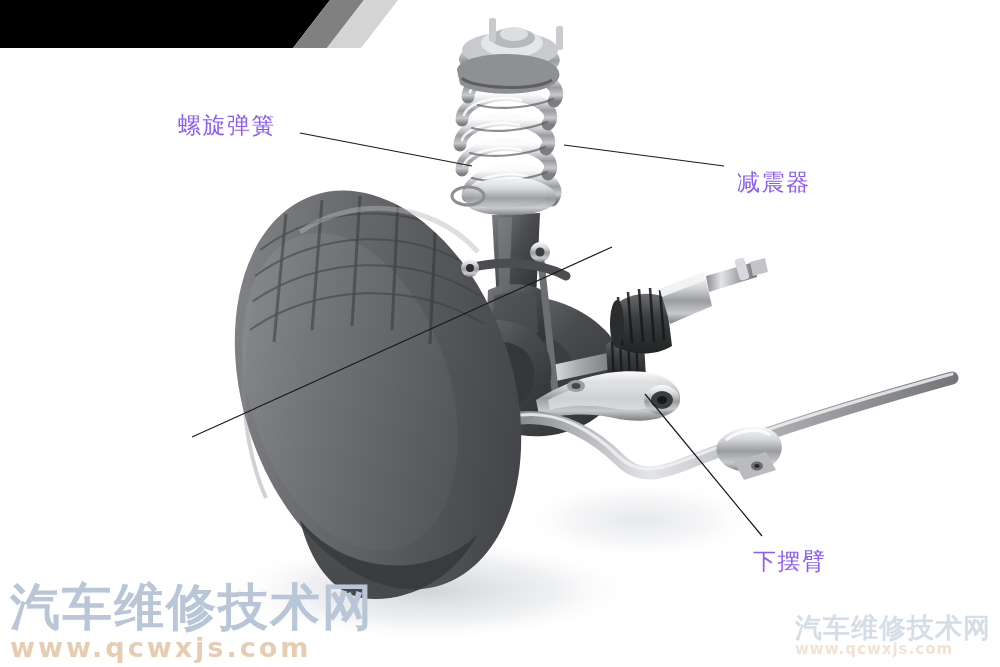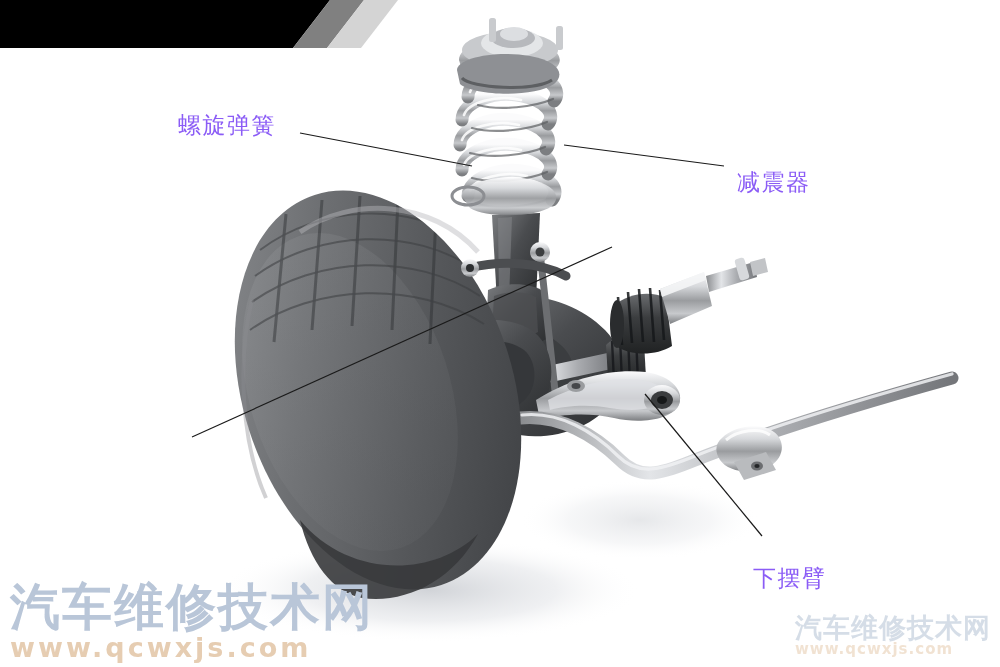--- a/index.html
+++ b/index.html
@@ -42,21 +42,21 @@
     position: absolute;
     font-size: 23px;
     color: #8b5cf6;
     letter-spacing: 1.5px;
     white-space: nowrap;
     font-family: "DejaVu Sans", "Liberation Sans", sans-serif;
   }
   #label-coil-spring  { left: 178px; top: 110px; }
   #label-shock        { left: 737px; top: 152px; margin-top: 15px; }
   #label-swing-bearing{ left: 76px;  top: 431px; }
-  #label-lower-arm    { left: 753px; top: 546px; margin-top: 17px; }
+  #label-lower-arm    { left: 753px; top: 546px; }
 
   
   #leaders {
     position: absolute;
     left: 0; top: 0;
     width: 1000px; height: 667px;
     pointer-events: none;
   }
 
   

